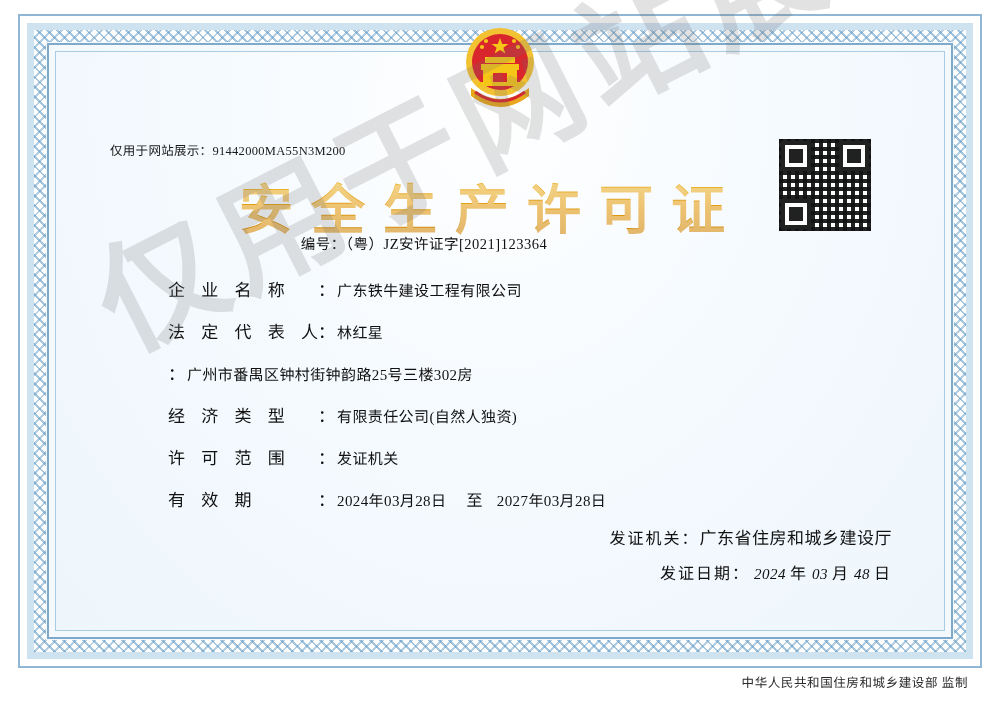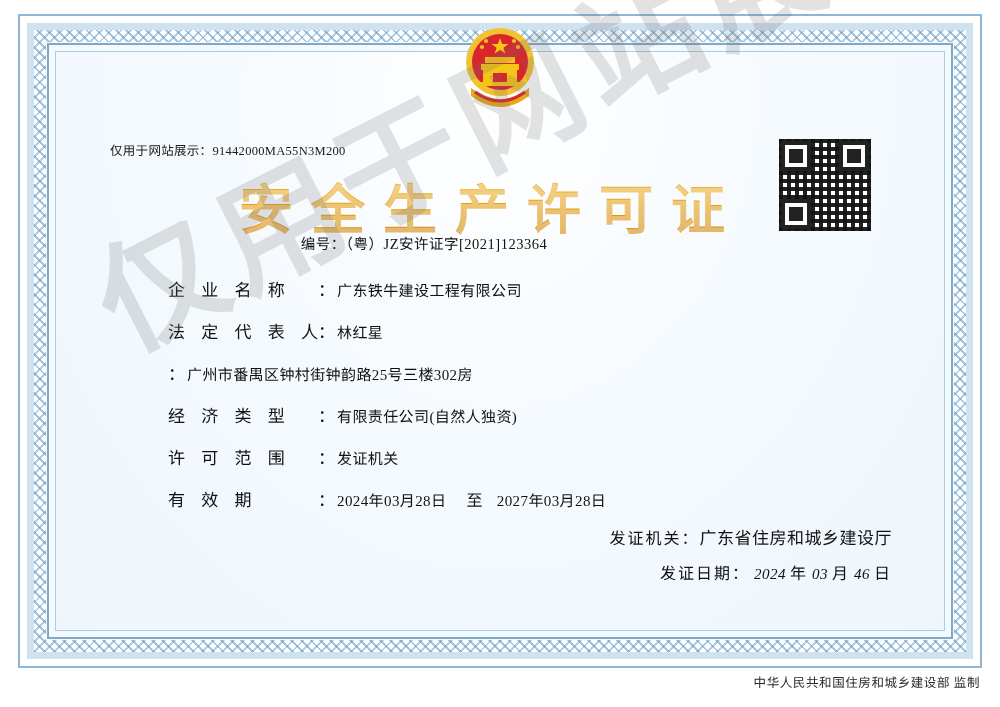--- a/index.html
+++ b/index.html
@@ -242,21 +242,21 @@
   }
   .issue-date .dnum {
     font-size: 15px;
     letter-spacing: .5px;
     margin: 0 4px;
     font-style: italic;
   }
 
   .footnote {
     position: absolute;
-    right: 20px;
+    right: 32px;
     top: 672px;
     font-size: 12.5px;
     color: #2a2a2a;
     letter-spacing: .6px;
     white-space: nowrap;
   }
 
   
   .watermark {
     position: absolute;
@@ -381,21 +381,21 @@
       <span class="field-value">2027年03月28日</span>
     </div>
 
   </div>
 
   <div class="issuer">
     <span>发证机关：</span><span class="ival">广东省住房和城乡建设厅</span>
   </div>
 
   <div class="issue-date">
-    <span>发证日期：</span><span class="dnum">2024</span><span>年</span><span class="dnum">03</span><span>月</span><span class="dnum">46</span><span>日</span>
+    <span>发证日期：</span><span class="dnum">2024</span><span>年</span><span class="dnum">03</span><span>月</span><span class="dnum">48</span><span>日</span>
   </div>
 
   <div class="footnote">中华人民共和国住房和城乡建设部 监制</div>
 
   <div class="watermark">
     <span>仅用于网站展示</span>
   </div>
 
 </div>
 

